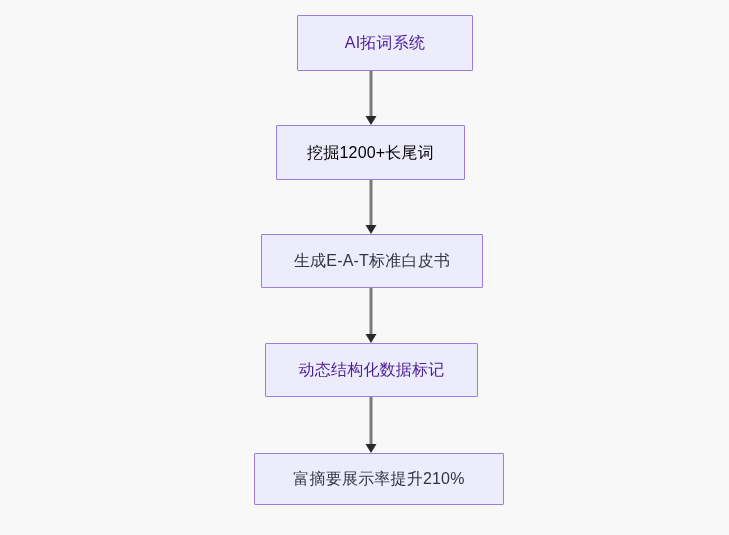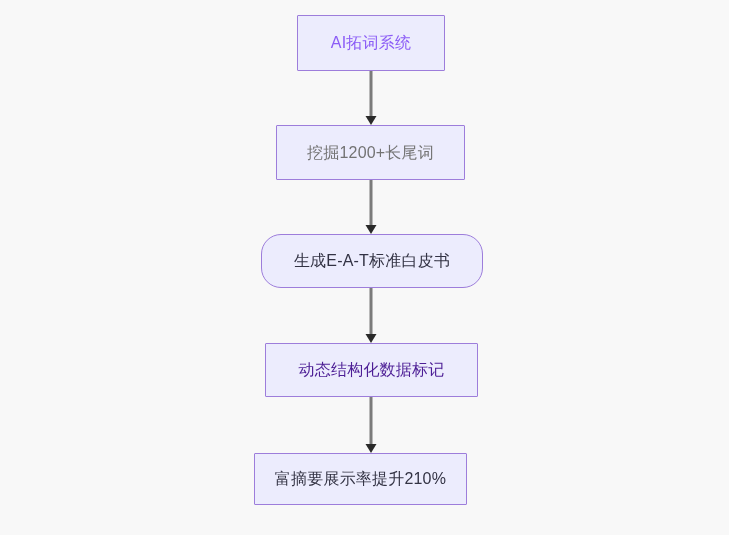--- a/index.html
+++ b/index.html
@@ -68,28 +68,28 @@
         <line x1="11" y1="0" x2="11" y2="47" stroke="#7b7b7b" stroke-width="3"></line>
         <polygon points="5.5,46 16.5,46 11,55" fill="#2a2a2a"></polygon>
       </svg>
     </div>
     <div class="edge" style="left: 360px; top: 397px; height: 56px;">
       <svg width="22" height="56" viewBox="0 0 22 56">
         <line x1="11" y1="0" x2="11" y2="48" stroke="#7b7b7b" stroke-width="3"></line>
         <polygon points="5.5,47 16.5,47 11,56" fill="#2a2a2a"></polygon>
       </svg>
     </div>
-    <div class="node" style="left: 297px; top: 15px; width: 148px; height: 56px; background: rgb(236, 236, 253); border-color: rgb(157, 125, 219); color: #8b5cf6;">
+    <div class="node" style="left: 297px; top: 15px; width: 176px; height: 56px; background: rgb(236, 236, 253); border-color: rgb(157, 125, 219); color: #4c1d95;">
       <span class="node-label">AI拓词系统</span>
     </div>
-    <div class="node" style="left: 276px; top: 125px; width: 189px; height: 55px; background: rgb(236, 236, 253); border-color: rgb(157, 125, 219); color: #737373;">
+    <div class="node" style="left: 276px; top: 125px; width: 189px; height: 55px; background: rgb(236, 236, 253); border-color: rgb(157, 125, 219); color: #000000;">
       <span class="node-label">挖掘1200+长尾词</span>
     </div>
-    <div class="node" style="left: 261px; top: 234px; width: 222px; height: 54px; background: rgb(236, 236, 253); border-color: rgb(157, 125, 219); color: rgb(51, 51, 68); border-radius: 20px;">
+    <div class="node" style="left: 261px; top: 234px; width: 222px; height: 54px; background: rgb(236, 236, 253); border-color: rgb(157, 125, 219); color: rgb(51, 51, 68);">
       <span class="node-label">生成E-A-T标准白皮书</span>
     </div>
     <div class="node" style="left: 265px; top: 343px; width: 213px; height: 54px; background: rgb(236, 236, 253); border-color: rgb(157, 125, 219); color: #4c1d95;">
       <span class="node-label">动态结构化数据标记</span>
     </div>
-    <div class="node" style="left: 254px; top: 453px; width: 213px; height: 52px; background: rgb(236, 236, 253); border-color: rgb(157, 125, 219); color: rgb(51, 51, 68);">
+    <div class="node" style="left: 254px; top: 453px; width: 250px; height: 52px; background: rgb(236, 236, 253); border-color: rgb(157, 125, 219); color: rgb(51, 51, 68);">
       <span class="node-label">富摘要展示率提升210%</span>
     </div>
   </div>
 
 </body></html>

